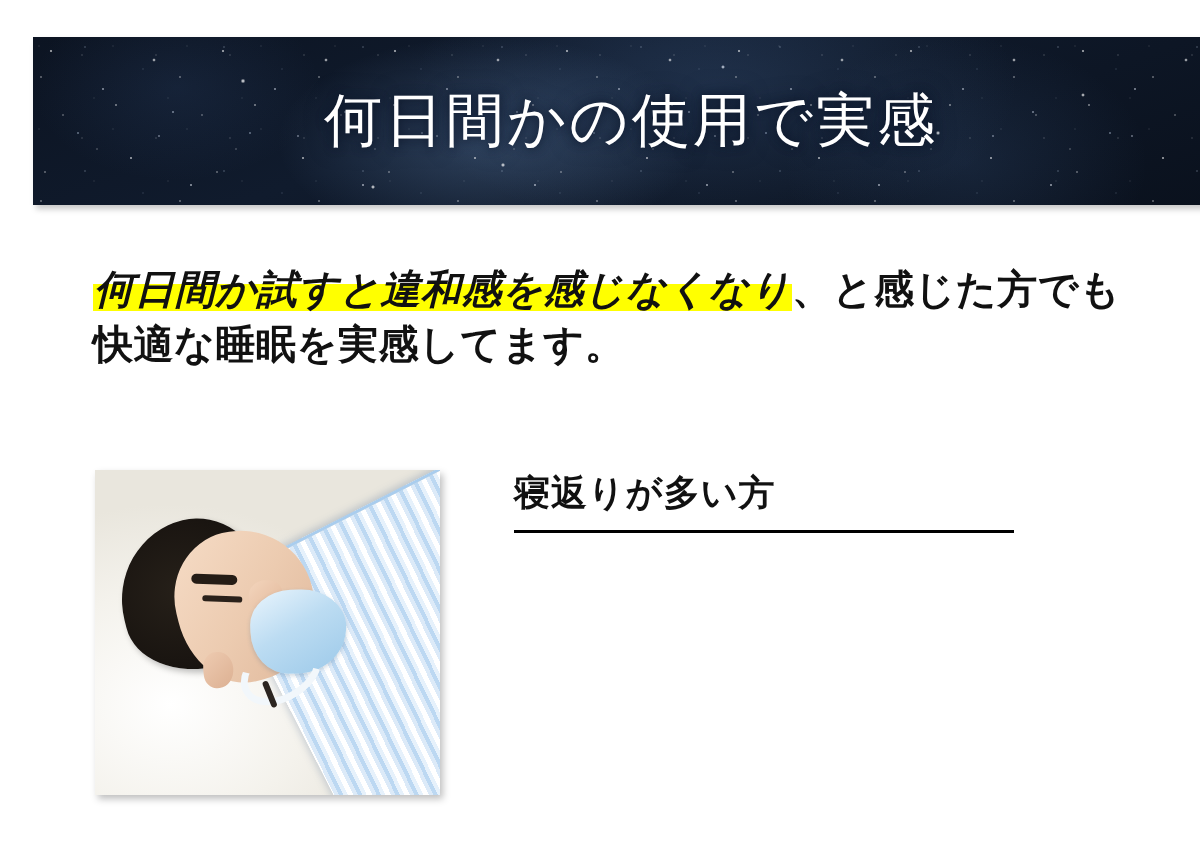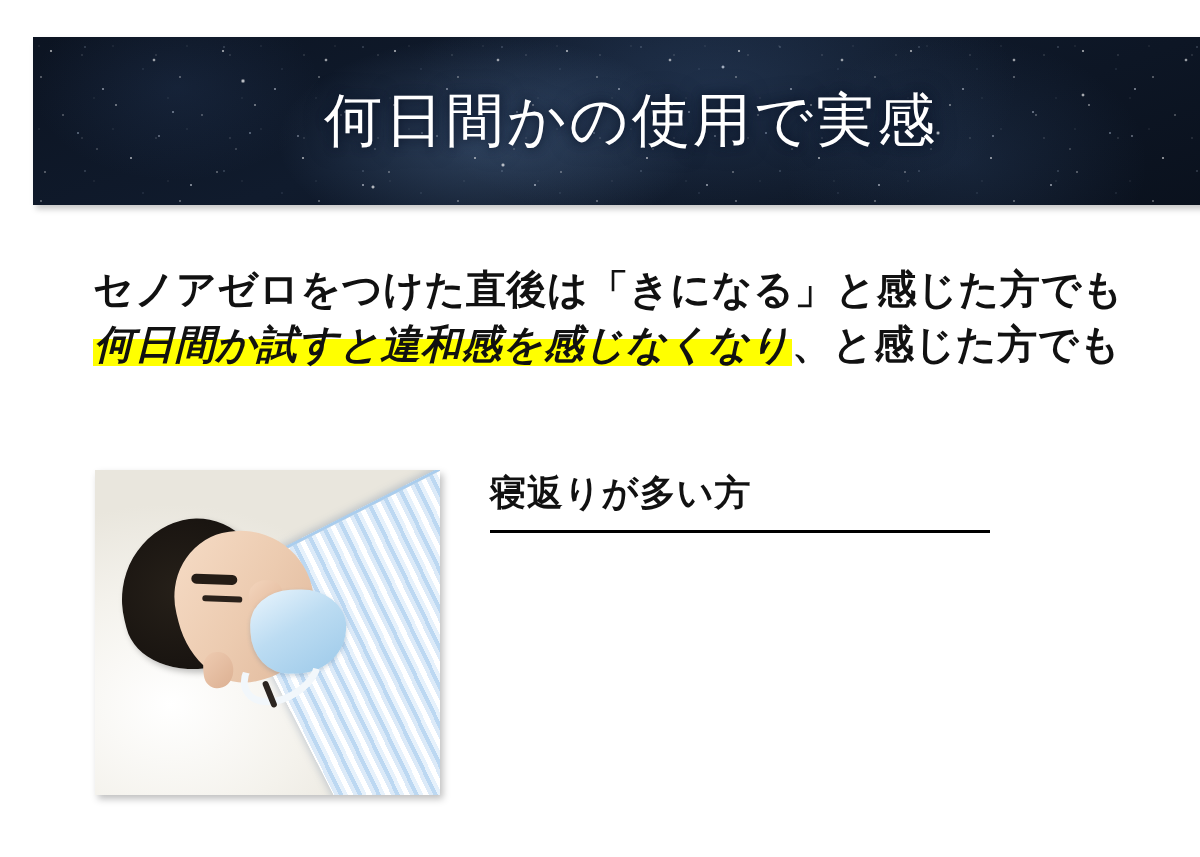--- a/index.html
+++ b/index.html
@@ -254,21 +254,21 @@
     position: absolute;
     left: 120px; top: 176px;
     width: 6px; height: 28px;
     background: #2c2520;
     border-radius: 3px;
     transform: rotate(-8deg);
   }
 
   .right-col {
     position: absolute;
-    left: 490px;
+    left: 514px;
     top: 470px;
     width: 510px;
   }
   .sub-head {
     font-size: 36px;
     font-weight: bold;
     color: #111111;
     line-height: 46px;
     letter-spacing: 1px;
     white-space: nowrap;
@@ -295,22 +295,22 @@
 <div class="banner">
   <div class="banner-sky"></div>
   <div class="stars-a"></div>
   <div class="stars-b"></div>
   <div class="stars-c"></div>
   <div class="stars-d"></div>
   <div class="banner-title">何日間かの使用で実感</div>
 </div>
 
 <div class="intro">
-  <span class="line">セノアゼロをつけた直後は「きになる」と感じた方でも</span>
   <span class="line"><span class="hl">何日間か試すと違和感を感じなくなり</span><span>、と感じた方でも</span></span>
+  <span class="line">快適な睡眠を実感してます。</span>
 </div>
 
 <div class="photo">
   <div class="photo-scene">
     <div class="bed"></div>
     <div class="blanket"></div>
     <div class="head">
       <div class="hair"></div>
       <div class="face"></div>
       <div class="brow"></div>

